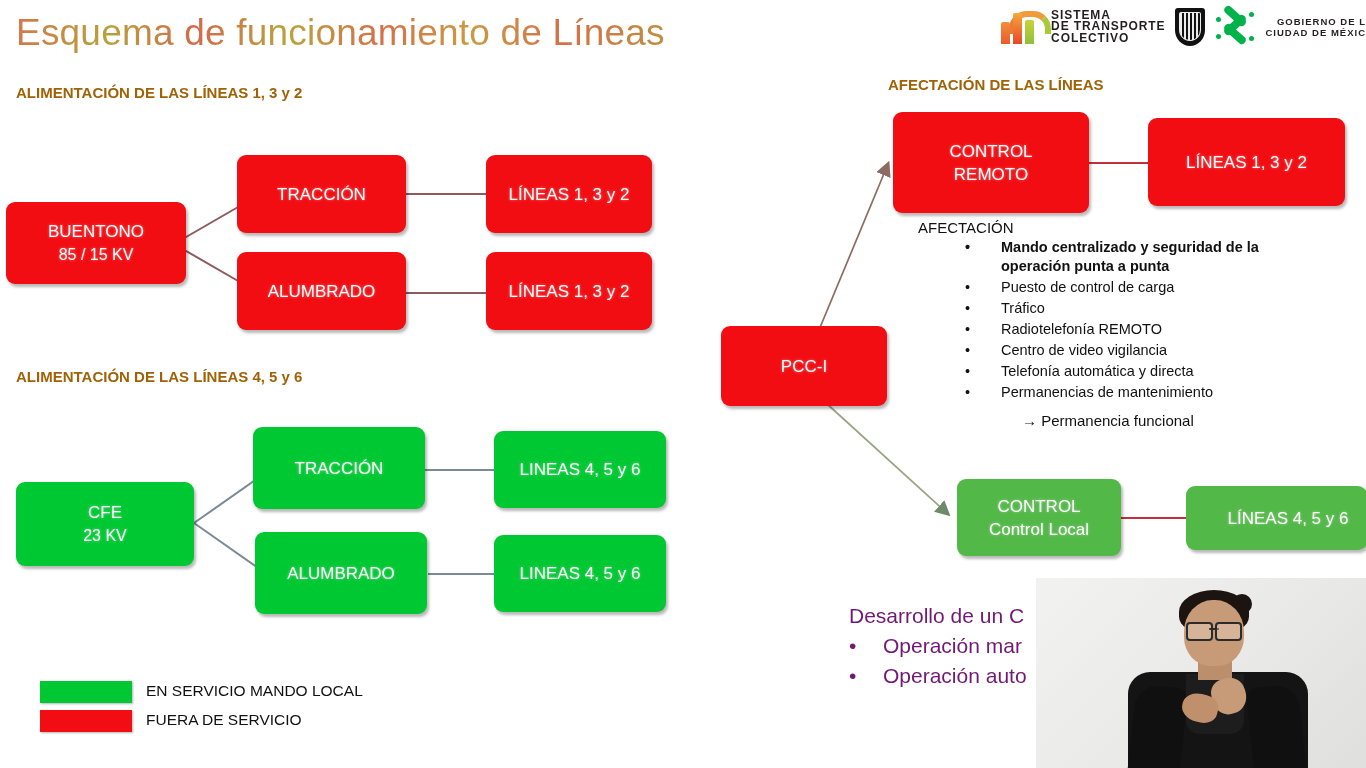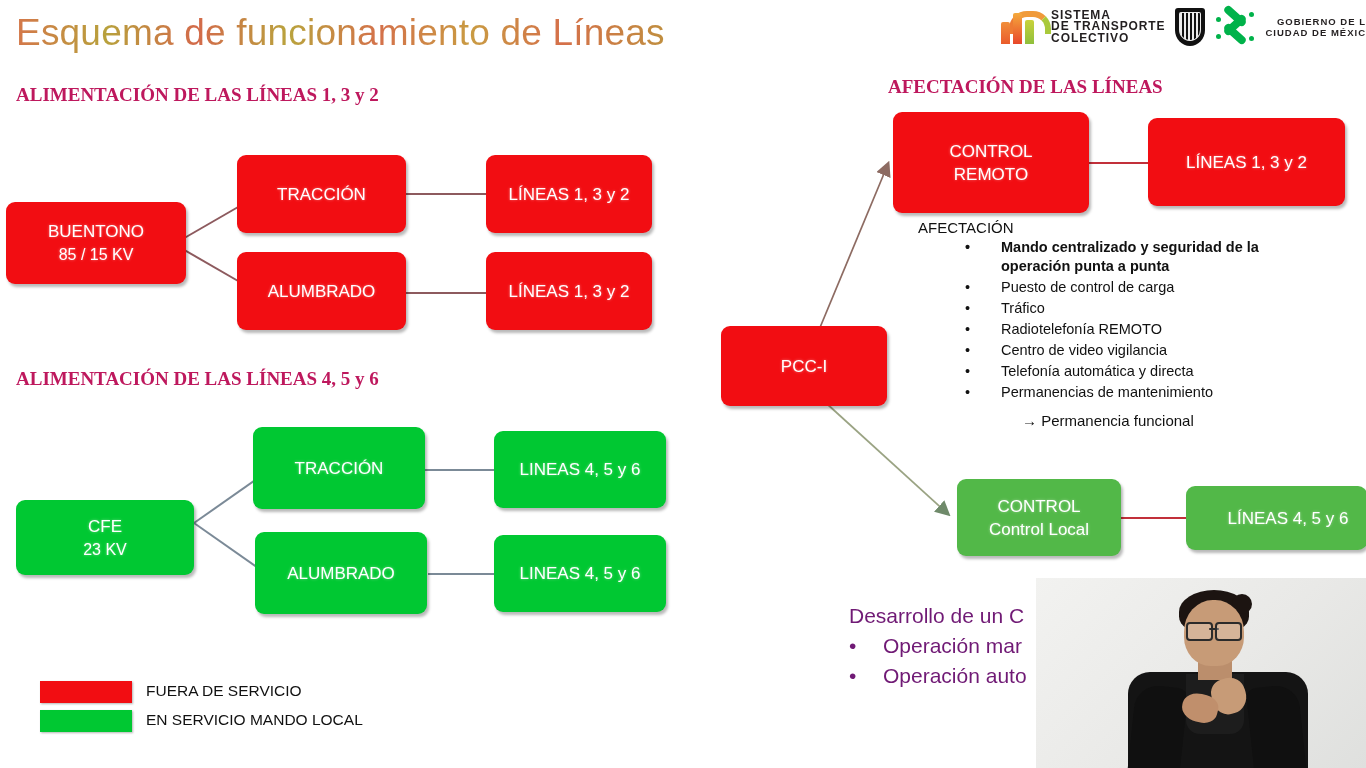--- a/index.html
+++ b/index.html
@@ -43,21 +43,21 @@
   .cdmx-mark i{position:absolute;background:#00b24a;display:block;}
   .cdmx-mark .s1{left:7px;top:4px;width:26px;height:8px;border-radius:5px;transform:rotate(42deg);}
   .cdmx-mark .s2{left:7px;top:13px;width:26px;height:8px;border-radius:5px;transform:rotate(-42deg);}
   .cdmx-mark .s3{left:7px;top:22px;width:26px;height:8px;border-radius:5px;transform:rotate(42deg);}
   .cdmx-mark .d{width:5px;height:5px;border-radius:50%;background:#00b24a;}
   .cdmx-mark .d1{left:1px;top:9px;} .cdmx-mark .d2{left:34px;top:4px;}
   .cdmx-mark .d3{left:1px;top:26px;} .cdmx-mark .d4{left:34px;top:28px;}
   .cdmx-text{font-size:9.5px;font-weight:700;line-height:11px;color:#231f20;letter-spacing:1px;white-space:nowrap;text-align:right;}
 
   
-  .sec-head{position:absolute;font-size:19px;font-weight:700;color:#be185d;white-space:nowrap;font-family:Liberation Serif, serif;}
+  .sec-head{position:absolute;font-size:15px;font-weight:700;color:#a16207;white-space:nowrap;}
 
   
   .nbox{
     position:absolute;border-radius:9px;display:flex;flex-direction:column;
     align-items:center;justify-content:center;text-align:center;
     color:#fff;font-size:17px;line-height:23px;
     box-shadow:2px 3px 3px rgba(0,0,0,.28);
     text-shadow:0 0 3px rgba(255,255,255,.45);
     z-index:3;
   }
@@ -168,39 +168,39 @@
   <div class="nbox red" style="left:486px;top:155px;width:166px;height:78px;">LÍNEAS 1, 3 y 2</div>
   <div class="nbox red" style="left:486px;top:252px;width:166px;height:78px;">LÍNEAS 1, 3 y 2</div>
 
   <div class="sec-head" style="left:16px;top:368px;">ALIMENTACIÓN DE LAS LÍNEAS 4, 5 y 6</div>
 
   <div class="ln gray" style="left:194px;top:522px;width:80px;transform:rotate(-35deg);"></div>
   <div class="ln gray" style="left:194px;top:522px;width:80px;transform:rotate(35deg);"></div>
   <div class="ln gray" style="left:425px;top:469px;width:70px;"></div>
   <div class="ln gray" style="left:428px;top:573px;width:68px;"></div>
 
-  <div class="nbox green" style="left:16px;top:500px;width:178px;height:75px;">
+  <div class="nbox green" style="left:16px;top:482px;width:178px;height:84px;">
     <div>CFE</div>
     <div class="l2">23 KV</div>
   </div>
 
   <div class="nbox green" style="left:253px;top:427px;width:172px;height:82px;">TRACCIÓN</div>
   <div class="nbox green" style="left:255px;top:532px;width:172px;height:82px;">ALUMBRADO</div>
 
   <div class="nbox green" style="left:494px;top:431px;width:172px;height:77px;">LINEAS 4, 5 y 6</div>
   <div class="nbox green" style="left:494px;top:535px;width:172px;height:77px;">LINEAS 4, 5 y 6</div>
 
   <div class="legend">
+    <div class="lg-row">
+      <div class="lg-sw green"></div>
+      <div class="lg-tx">EN SERVICIO MANDO LOCAL</div>
+    </div>
     <div class="lg-row">
       <div class="lg-sw red"></div>
       <div class="lg-tx">FUERA DE SERVICIO</div>
-    </div>
-    <div class="lg-row">
-      <div class="lg-sw green"></div>
-      <div class="lg-tx">EN SERVICIO MANDO LOCAL</div>
     </div>
   </div>
 
   <div class="sec-head" style="left:888px;top:76px;">AFECTACIÓN DE LAS LÍNEAS</div>
 
   <svg style="position:absolute;left:780px;top:140px;width:180px;height:240px;z-index:2;overflow:visible;">
     <defs>
       <marker id="ah-brown" markerWidth="9" markerHeight="9" refX="7" refY="4.5" orient="auto">
         <path d="M0,0 L9,4.5 L0,9 z" fill="#8d6b62"></path>
       </marker>

